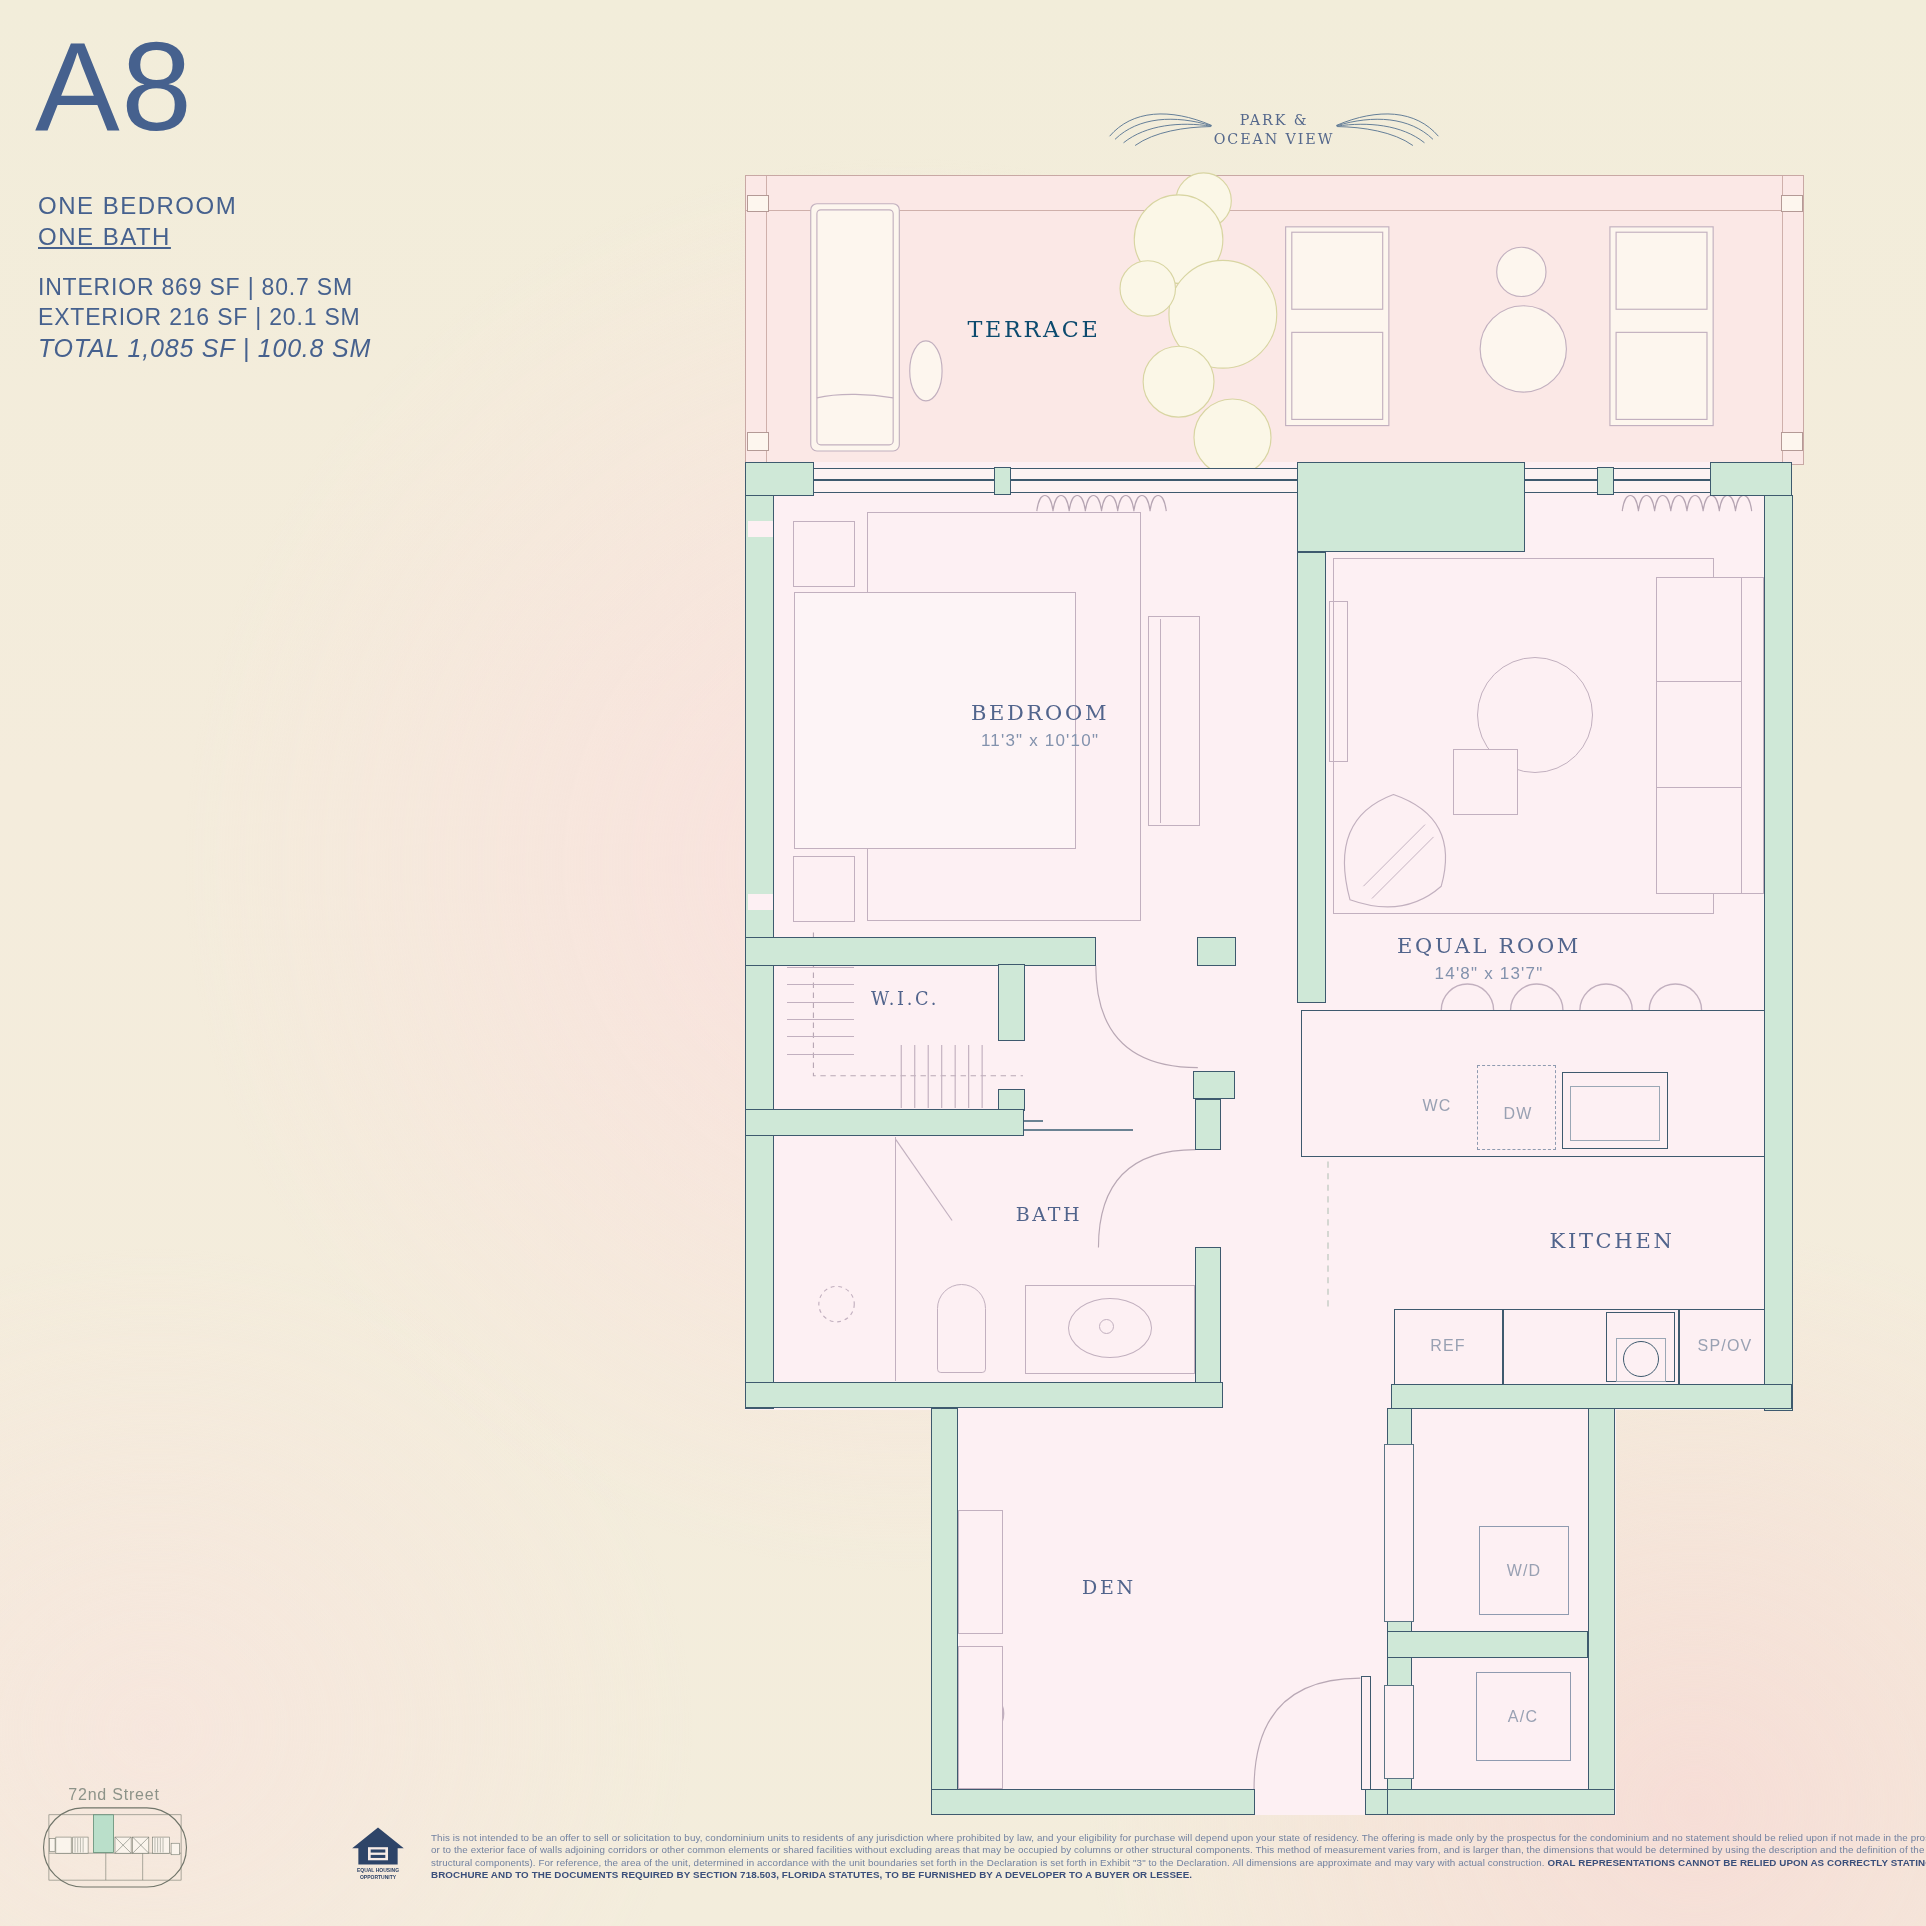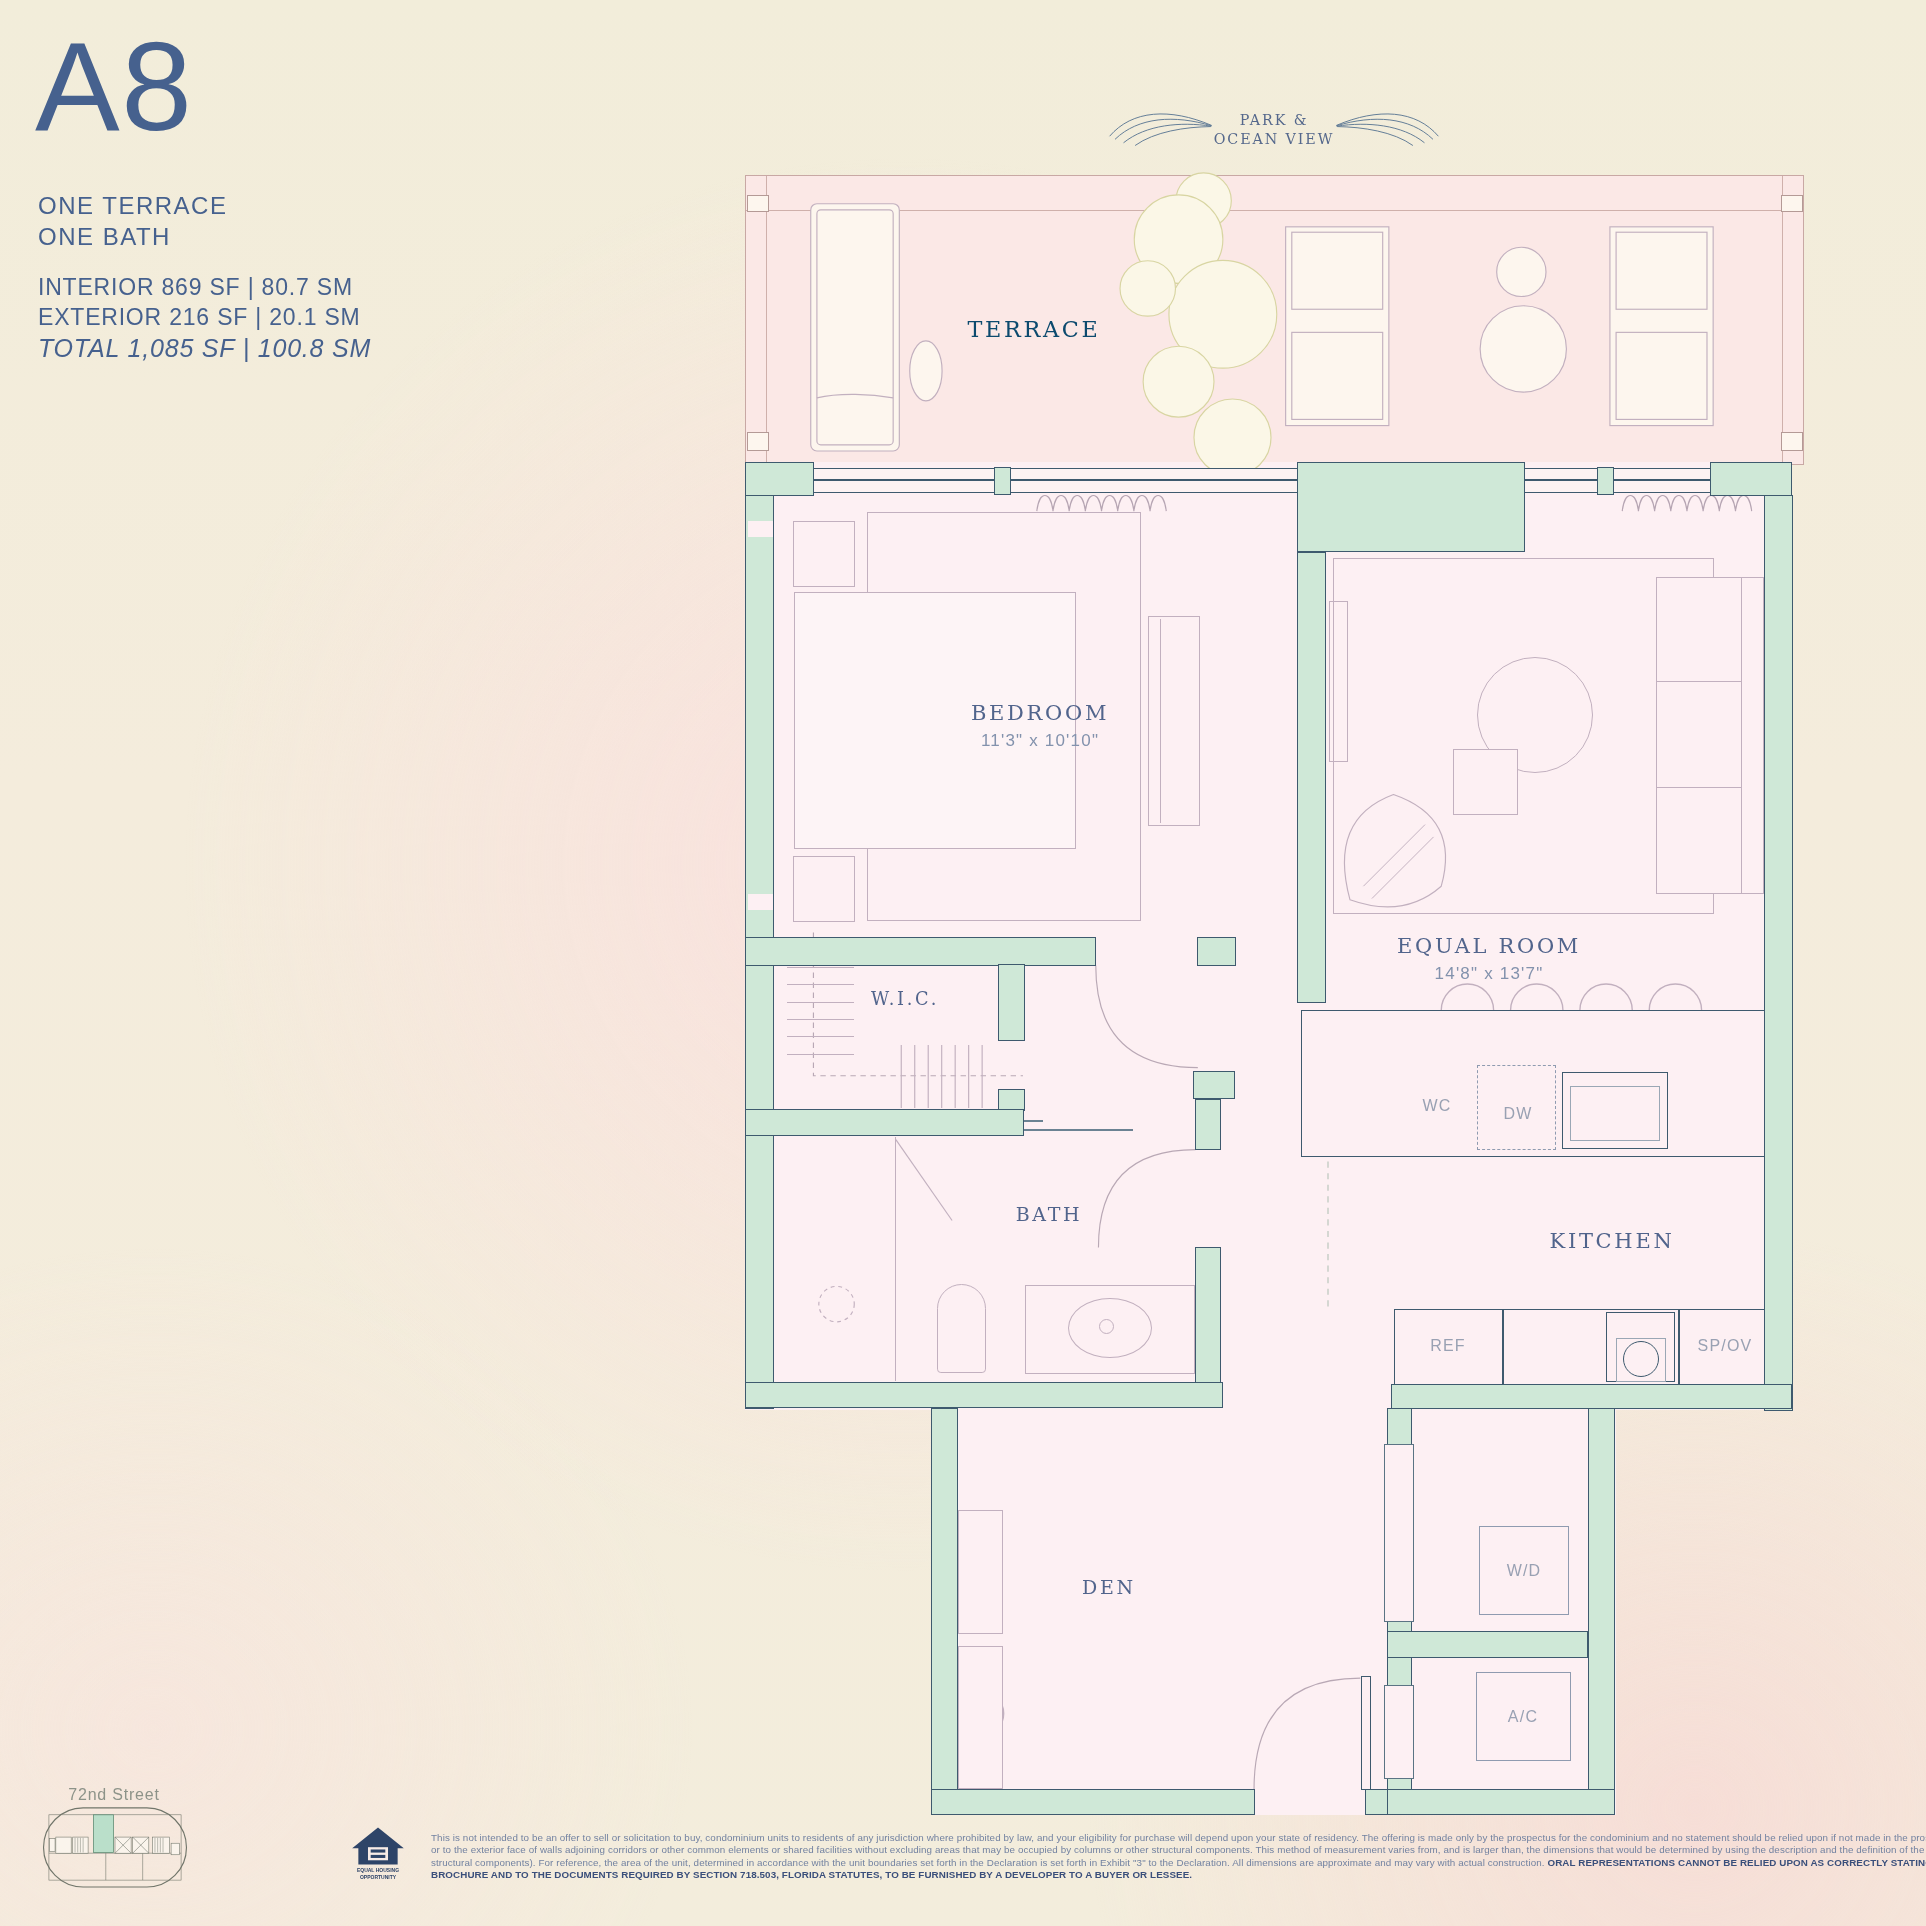--- a/index.html
+++ b/index.html
@@ -26,22 +26,22 @@
   .hline{position:absolute;background:var(--line);height:1.2px;}
   .vline{position:absolute;background:var(--line);width:1.2px;}
   svg{position:absolute;overflow:visible;}
   .sans-navy{color:var(--navy);font-family:"Liberation Sans",sans-serif;}
 </style>
 </head>
 <body>
 
 <div class="abs" style="left:35px;top:23px;font-family:Liberation Sans, sans-serif;font-size:127px;line-height:1;color:var(--navy);letter-spacing:1.5px;">A8</div>
 
-<div class="abs sans-navy" style="left:38px;top:192px;font-size:24px;letter-spacing:1.5px;">ONE TERRACE</div>
-<div class="abs sans-navy" style="left:38px;top:223px;font-size:24px;letter-spacing:1.5px;">ONE BATH</div>
+<div class="abs sans-navy" style="left:38px;top:192px;font-size:24px;letter-spacing:1.5px;">ONE BEDROOM</div>
+<div class="abs sans-navy" style="left:38px;top:223px;font-size:24px;letter-spacing:1.5px;text-decoration:underline;">ONE BATH</div>
 
 <div class="abs sans-navy" style="left:38px;top:274px;font-size:23px;letter-spacing:0.8px;">INTERIOR 869 SF | 80.7 SM</div>
 <div class="abs sans-navy" style="left:38px;top:304px;font-size:23px;letter-spacing:0.8px;">EXTERIOR  216 SF | 20.1 SM</div>
 <div class="abs sans-navy" style="left:38px;top:334px;font-size:25px;letter-spacing:0.8px;font-style:italic;">TOTAL 1,085 SF | 100.8 SM</div>
 
 <svg style="left:1108px;top:103px;" width="106" height="51" viewBox="0 0 274 132">
   <g fill="none" stroke="#5f7a95" stroke-width="2.5">
     <path d="M4,86 C62,18 160,12 268,58"></path>
     <path d="M18,94 C78,36 172,30 268,59"></path>
     <path d="M40,103 C98,56 188,48 267,60"></path>

